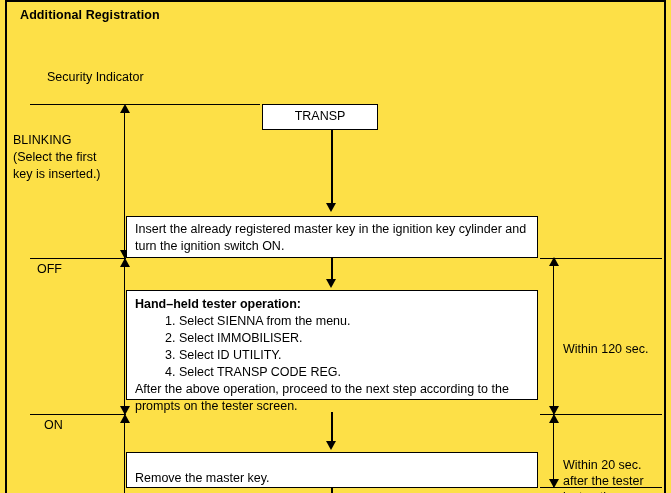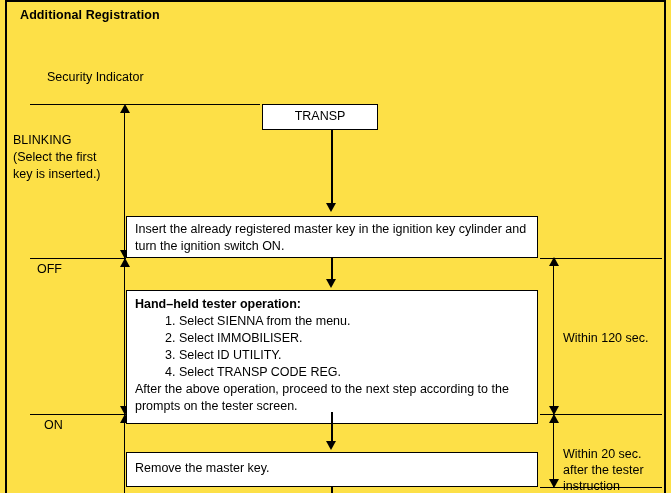--- a/index.html
+++ b/index.html
@@ -130,26 +130,26 @@
   .box-start {
     left: 262px; top: 104px; width: 116px; height: 26px;
     text-align: center;
     line-height: 23px;
   }
   .box-insert {
     left: 126px; top: 216px; width: 412px; height: 42px;
     padding: 4px 8px;
   }
   .box-tester {
-    left: 126px; top: 290px; width: 412px; height: 134px;
+    left: 126px; top: 290px; width: 412px; height: 110px;
     padding: 5px 8px;
   }
   .box-remove {
     left: 126px; top: 452px; width: 412px; height: 35px;
-    padding: 7px 8px;
+    padding: 17px 8px;
   }
   .tester-title { font-weight: bold; }
   .tester-step  { padding-left: 30px; }
   .tester-tail  { }
 
   
   .flow-line {
     position: absolute;
     left: 331px;
     width: 1.5px;
@@ -158,20 +158,21 @@
   .fl-1 { top: 130px; height: 78px;  }  
   .fl-2 { top: 258px; height: 24px;  }  
   .fl-3 { top: 412px; height: 32px;  }  
   .fl-4 { top: 487px; height: 6px;   }  
 
   
   .timing-label {
     position: absolute;
     font-size: 12.5px;
     line-height: 16px;
+    margin-top: 11px;
   }
   .tl-120 { left: 563px; top: 330px; }
   .tl-20  { left: 563px; top: 446px; width: 100px; }
 </style>
 </head>
 <body>
 
 <div id="page">
 
   <div class="frame-top"></div>

